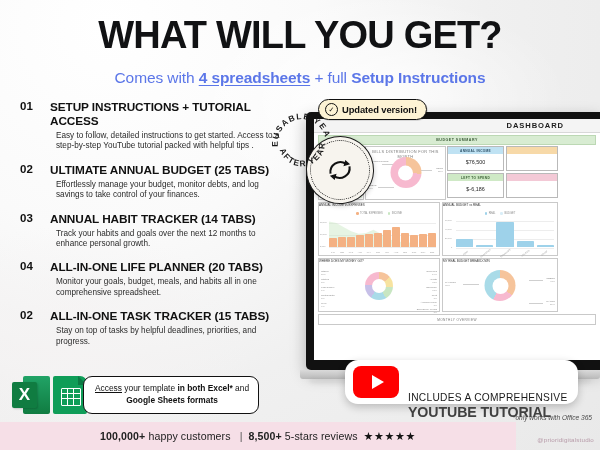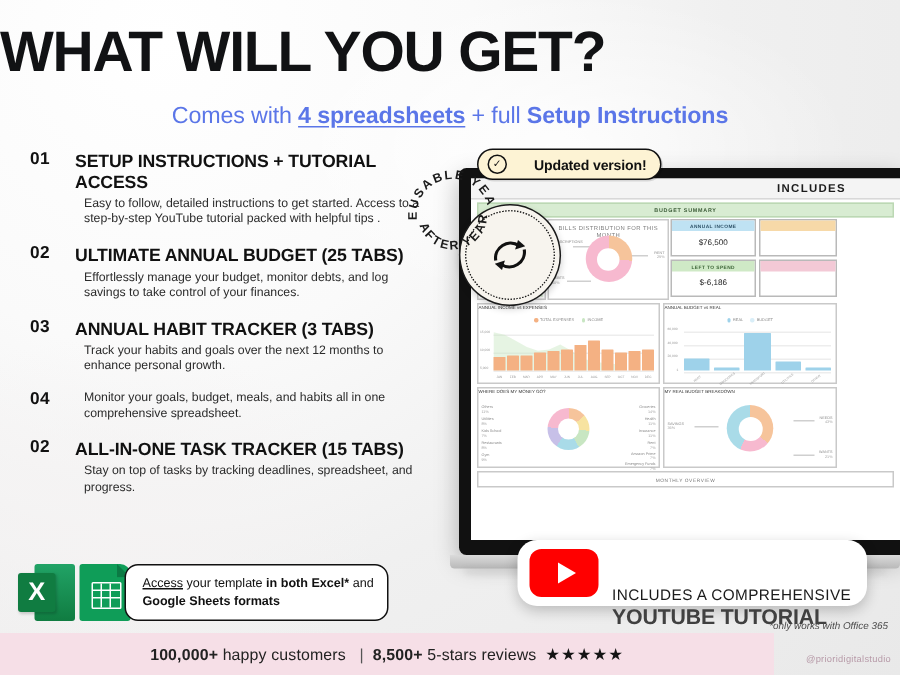--- a/index.html
+++ b/index.html
@@ -16,21 +16,21 @@
   .soft-shadow-bg{
     position:absolute;left:0;top:0;width:600px;height:450px;
     background:
       radial-gradient(ellipse 280px 150px at 62% 22%, rgba(255,255,255,.85), rgba(255,255,255,0) 70%),
       radial-gradient(ellipse 260px 180px at 12% 78%, rgba(245,243,243,.9), rgba(255,255,255,0) 70%);
     pointer-events:none;
   }
 
   
   .headline{
-    position:absolute;left:0;top:14px;width:600px;text-align:left;
+    position:absolute;left:0;top:14px;width:600px;text-align:center;
     font-size:38px;line-height:42px;font-weight:700;color:#111214;
     letter-spacing:-.8px;
   }
   .subhead{
     position:absolute;left:0;top:68px;width:600px;text-align:center;
     font-size:15.5px;line-height:20px;color:#5b76e8;font-weight:400;
     letter-spacing:-.1px;white-space:nowrap;
   }
   .subhead b{font-weight:700;}
   .subhead .u{font-weight:700;text-decoration:underline;text-underline-offset:2px;}
@@ -78,21 +78,21 @@
   }
   .gs-icon .grid:before,.gs-icon .grid:after{
     content:"";position:absolute;background:#fff;
   }
   .gs-icon .grid:before{left:0;right:0;top:4px;height:1.4px;box-shadow:0 5px 0 #fff;}
   .gs-icon .grid:after{top:0;bottom:0;left:5px;width:1.4px;box-shadow:6px 0 0 #fff;}
   .fmt-bubble{
     margin-left:-4px;background:#fff;border:1.6px solid #111;border-radius:9px;
     padding:6px 9px 6px 11px;max-width:176px;position:relative;z-index:2;
   }
-  .fmt-bubble p{margin:0;font-size:8.4px;line-height:11.6px;color:#111;}
+  .fmt-bubble p{margin:0;font-size:8.4px;line-height:11.6px;color:#111;text-align:center;}
   .fmt-bubble b{font-weight:700;}
   .fmt-bubble .ul{text-decoration:underline;}
 
   
   .botbar{
     position:absolute;left:0;bottom:0;width:516px;height:28px;
     background:#f6dfe7;display:flex;align-items:center;justify-content:center;
   }
   .botbar .txt{font-size:10.6px;color:#222;letter-spacing:.1px;}
   .botbar .txt b{font-weight:700;}
@@ -227,21 +227,21 @@
     width:31px;height:31px;border-radius:50%;
     background:conic-gradient(#f6c49b 0deg 130deg,#f7b9cf 130deg 205deg,#a9dbe8 205deg 360deg);
   }
   .donut3:after{content:"";position:absolute;left:50%;top:50%;transform:translate(-50%,-50%);
     width:16px;height:16px;border-radius:50%;background:#fff;}
   .row-strip{position:absolute;left:4px;right:4px;top:195px;height:9px;border:.6px solid #c9c9c9;
     display:flex;align-items:center;justify-content:center;font-size:3.2px;color:#7a7a7a;letter-spacing:.4px;}
 
   
   .badge-updated{
-    position:absolute;left:318px;top:99px;display:flex;align-items:center;gap:18px;
+    position:absolute;left:318px;top:99px;display:flex;align-items:center;gap:4px;
     background:#fdf3d4;border:1.5px solid #111;border-radius:12px;padding:3px 9px 3px 6px;
     box-shadow:1px 1px 0 rgba(0,0,0,.12);z-index:6;
   }
   .badge-updated .chk{
     width:11px;height:11px;border-radius:50%;border:1.4px solid #111;
     display:flex;align-items:center;justify-content:center;font-size:7px;color:#111;line-height:1;
   }
   .badge-updated .lbl{font-size:9.4px;font-weight:700;color:#111;letter-spacing:-.1px;}
 
   .stamp{
@@ -298,31 +298,32 @@
       <div class="ttl">SETUP INSTRUCTIONS + TUTORIAL ACCESS</div>
       <div class="desc">Easy to follow, detailed instructions to get started. Access to a step-by-step YouTube tutorial packed with helpful tips .</div>
     </div>
     <div class="item">
       <div class="num">02</div>
       <div class="ttl">ULTIMATE ANNUAL BUDGET (25 TABS)</div>
       <div class="desc">Effortlessly manage your budget, monitor debts, and log savings to take control of your finances.</div>
     </div>
     <div class="item">
       <div class="num">03</div>
-      <div class="ttl">ANNUAL HABIT TRACKER (3 TABS)</div>
+      <div class="ttl">ANNUAL HABIT TRACKER (14 TABS)</div>
       <div class="desc">Track your habits and goals over the next 12 months to enhance personal growth.</div>
     </div>
     <div class="item">
       <div class="num">04</div>
+      <div class="ttl">ALL-IN-ONE LIFE PLANNER (20 TABS)</div>
       <div class="desc">Monitor your goals, budget, meals, and habits all in one comprehensive spreadsheet.</div>
     </div>
     <div class="item">
       <div class="num">02</div>
       <div class="ttl">ALL-IN-ONE TASK TRACKER (15 TABS)</div>
-      <div class="desc">Stay on top of tasks by tracking deadlines, spreadsheet, and progress.</div>
+      <div class="desc">Stay on top of tasks by helpful deadlines, priorities, and progress.</div>
     </div>
   </div>
 
   <div class="formats">
     <div class="xl-icon">
       <div class="doc"></div>
       <div class="sq">X</div>
     </div>
     <div class="gs-icon">
       <div class="body"></div>
@@ -333,21 +334,21 @@
       <p><span class="ul">Access</span><span> your template </span><b>in both Excel*</b><span> and</span></p>
       <p><b>Google Sheets formats</b></p>
     </div>
   </div>
 
   <div class="laptop">
     <div class="screen-outer">
       <div class="screen-inner">
         <div class="sheet">
           <div class="sheet-topbar"></div>
-          <div class="sheet-title">INCLUDES</div>
+          <div class="sheet-title">DASHBOARD</div>
 
           <div class="budget-band">
             <span>BUDGET SUMMARY</span>
           </div>
 
           <div class="panel cal">
             <div class="chead">
               <i>Mo</i>
               <i>Tu</i>
               <i>We</i>

